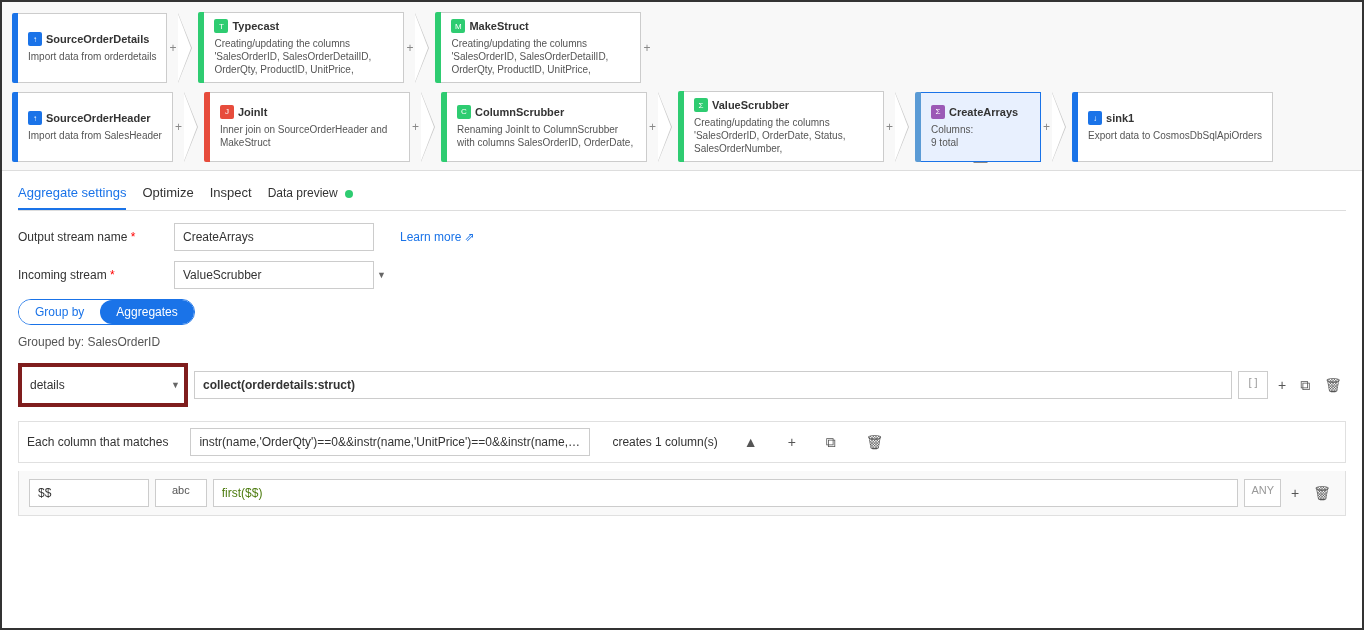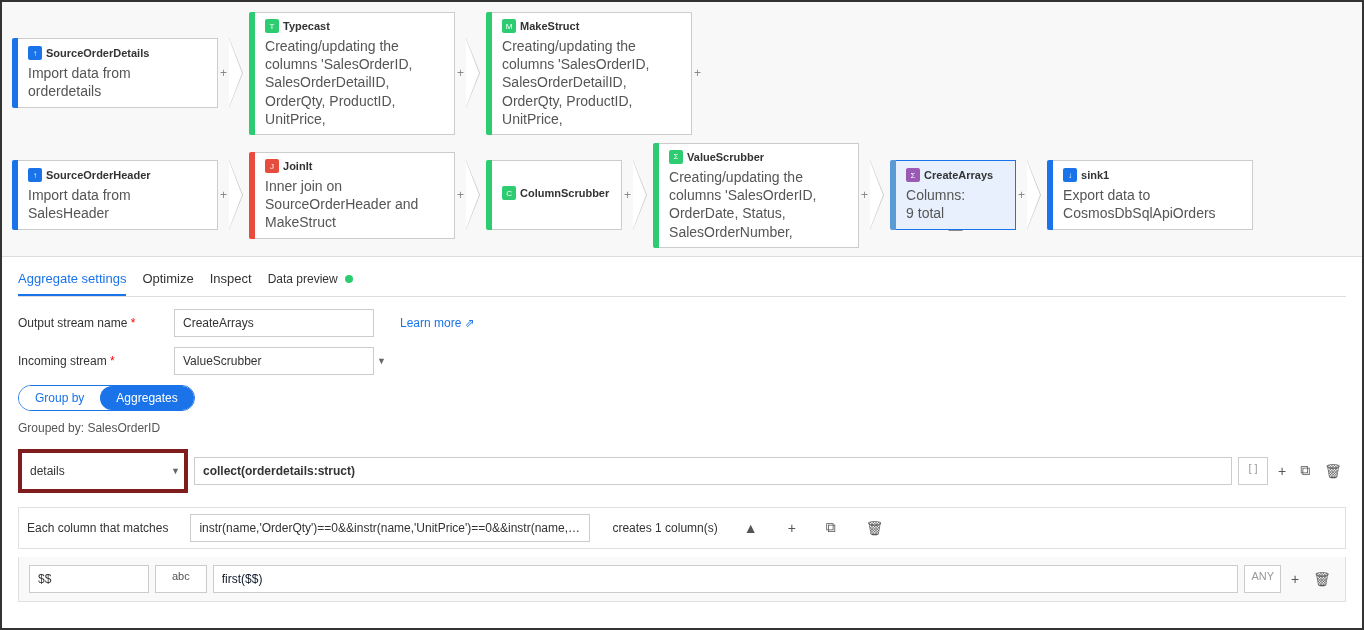--- a/index.html
+++ b/index.html
@@ -12,21 +12,21 @@
     
     
     .pipeline-node { display: flex; align-items: stretch; position: relative; margin-right: 0; }
     .node-left-bar { width: 6px; background: #1a73e8; border-radius: 2px 0 0 2px; flex-shrink: 0; }
     .node-left-bar.green { background: #2ecc71; }
     .node-body { background: #fff; border: 1px solid #ccc; border-left: none; padding: 6px 10px; min-width: 130px; max-width: 200px; display: flex; flex-direction: column; justify-content: center; min-height: 70px; }
     .node-body.active { background: #e8f0fe; border-color: #1a73e8; }
     .node-title-row { display: flex; align-items: center; gap: 4px; margin-bottom: 4px; }
     .node-icon { width: 16px; height: 16px; flex-shrink: 0; }
     .node-title { font-size: 11px; font-weight: 600; color: #333; }
-    .node-desc { font-size: 14px; color: #555; line-height: 1.3; }
+    .node-desc { font-size: 10px; color: #555; line-height: 1.3; }
     .arrow-chevron { width: 20px; height: 70px; position: relative; flex-shrink: 0; }
     .arrow-chevron::before { content: ''; position: absolute; top: 0; left: 0; width: 0; height: 0; border-top: 35px solid transparent; border-bottom: 35px solid transparent; border-left: 14px solid #ccc; }
     .arrow-chevron::after { content: ''; position: absolute; top: 1px; left: 0; width: 0; height: 0; border-top: 34px solid transparent; border-bottom: 34px solid transparent; border-left: 13px solid #fff; }
     
     
     .settings-area { flex: 1; padding: 0 16px 10px 16px; overflow-y: auto; }
     
     
     .tabs { display: flex; gap: 16px; border-bottom: 1px solid #ddd; padding-top: 8px; margin-bottom: 12px; }
     .tab { padding: 6px 0 8px 0; cursor: pointer; color: #333; font-size: 13px; border-bottom: 2px solid transparent; }
@@ -65,21 +65,21 @@
     .each-col-label { font-size: 12px; color: #333; white-space: nowrap; }
     .each-col-expr { border: 1px solid #ccc; padding: 4px 8px; font-size: 12px; color: #333; height: 28px; flex: 1; background: #fff; overflow: hidden; text-overflow: ellipsis; white-space: nowrap; max-width: 420px; }
     .creates-label { font-size: 12px; color: #333; white-space: nowrap; }
     .collapse-btn { background: none; border: none; cursor: pointer; color: #555; font-size: 14px; padding: 2px 4px; }
     
     
     .sub-row-container { background: #f9f9f9; border: 1px solid #e0e0e0; border-top: none; padding: 8px 10px; margin-bottom: 8px; }
     .sub-row { display: flex; align-items: center; gap: 6px; }
     .sub-input { border: 1px solid #ccc; padding: 4px 8px; font-size: 12px; color: #333; height: 28px; background: #fff; }
     .sub-type { border: 1px solid #ccc; padding: 4px 16px; font-size: 11px; color: #555; height: 28px; background: #fff; min-width: 35px; text-align: center; }
-    .sub-expr { border: 1px solid #ccc; padding: 4px 8px; font-size: 12px; color: #0f172a; height: 28px; flex: 1; background: #fff; }
+    .sub-expr { border: 1px solid #ccc; padding: 4px 8px; font-size: 12px; color: #4d7c0f; height: 28px; flex: 1; background: #fff; }
     .sub-any { border: 1px solid #ccc; padding: 4px 6px; font-size: 11px; color: #999; height: 28px; background: #fff; min-width: 35px; text-align: center; }
     
     
     .icon-source { width: 14px; height: 14px; background: #1a73e8; border-radius: 2px; display: flex; align-items: center; justify-content: center; color: white; font-size: 8px; }
     .icon-typecast { width: 14px; height: 14px; background: #2ecc71; border-radius: 2px; display: flex; align-items: center; justify-content: center; color: white; font-size: 8px; }
     .icon-makestruct { width: 14px; height: 14px; background: #2ecc71; border-radius: 2px; display: flex; align-items: center; justify-content: center; color: white; font-size: 8px; }
     .icon-joinit { width: 14px; height: 14px; background: #e74c3c; border-radius: 2px; display: flex; align-items: center; justify-content: center; color: white; font-size: 8px; }
     .icon-column { width: 14px; height: 14px; background: #2ecc71; border-radius: 2px; display: flex; align-items: center; justify-content: center; color: white; font-size: 8px; }
     .icon-value { width: 14px; height: 14px; background: #2ecc71; border-radius: 2px; display: flex; align-items: center; justify-content: center; color: white; font-size: 8px; }
     .icon-create { width: 14px; height: 14px; background: #9b59b6; border-radius: 2px; display: flex; align-items: center; justify-content: center; color: white; font-size: 8px; }
@@ -182,20 +182,21 @@
       <div class="arrow-chevron"></div>
 
       <div class="node-wrapper">
         <div class="pipeline-node">
           <div class="node-left-bar green"></div>
           <div class="node-body">
             <div class="node-title-row">
               <div class="icon-column node-icon">C</div>
               <span class="node-title">ColumnScrubber</span>
             </div>
+            <div class="node-desc">Renaming JoinIt to ColumnScrubber with columns SalesOrderID, OrderDate,</div>
           </div>
         </div>
         <span class="plus-btn">+</span>
       </div>
 
       <div class="arrow-chevron"></div>
 
       <div class="node-wrapper">
         <div class="pipeline-node">
           <div class="node-left-bar green"></div>

